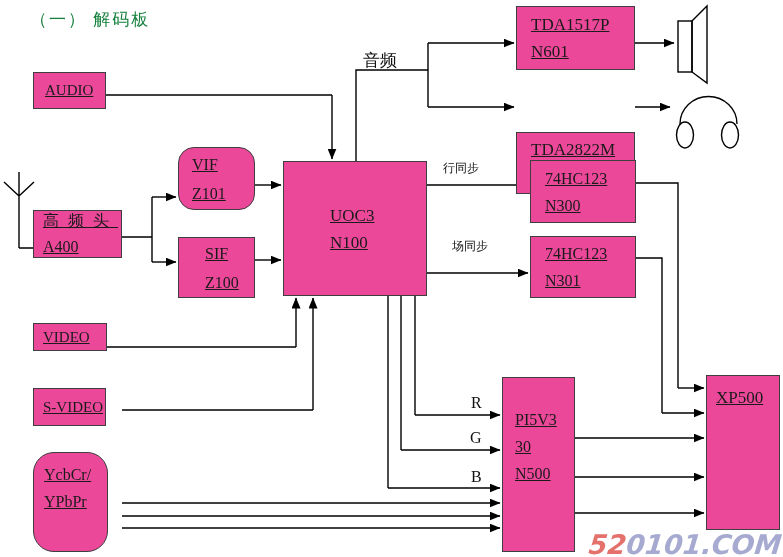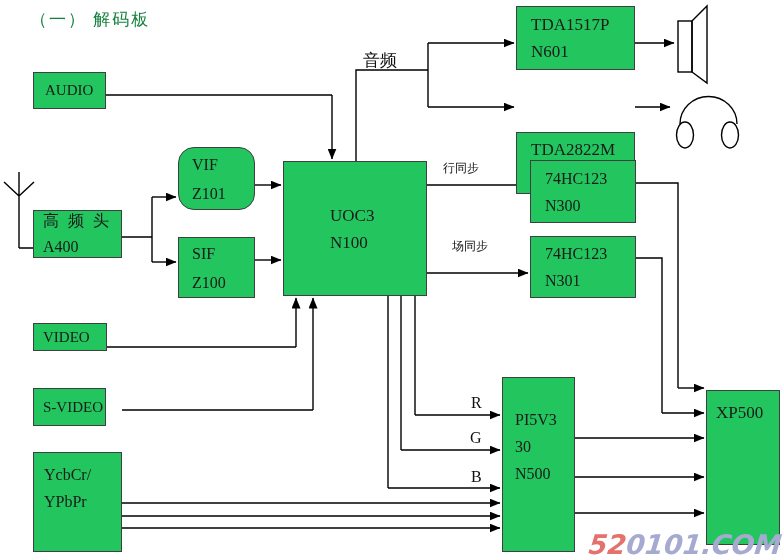--- a/index.html
+++ b/index.html
@@ -2,23 +2,23 @@
 <html><head>
 <meta charset="utf-8">
 <style>
   html,body{margin:0;padding:0;background:#fff;}
   #stage{
     position:relative;width:783px;height:557px;background:#ffffff;overflow:hidden;
     font-family:"Liberation Serif","DejaVu Serif",serif;color:#1a1a1a;
   }
   #wires{position:absolute;left:0;top:0;width:783px;height:557px;}
   .box{
-    position:absolute;box-sizing:border-box;border:1px solid #3f3f3f;background:#22c55e;
+    position:absolute;box-sizing:border-box;border:1px solid #3f3f3f;background:#ec4899;
     display:flex;flex-direction:column;justify-content:center;align-items:flex-start;
-    font-size:16px;line-height:27px;
+    font-size:16px;line-height:27px;text-decoration:underline;
   }
   .box .bl{white-space:nowrap;}
   .lbl{position:absolute;white-space:nowrap;font-size:12px;color:#111;}
   .lbl.latin{font-size:16px;}
   #title{position:absolute;left:30px;top:8px;font-size:17px;letter-spacing:2px;color:#15803d;}
   #watermark{
     position:absolute;right:1px;bottom:-3px;
     font-family:"DejaVu Sans","Liberation Sans",sans-serif;
     font-style:italic;font-weight:bold;font-size:27px;letter-spacing:0px;
     transform:skewX(-6deg);
@@ -112,39 +112,39 @@
   <div class="box" style="left:33px;top:210px;width:89px;height:48px;padding-left:9px;line-height:26px;">
     <span class="bl cjk-spread">高频头</span>
     <span class="bl">A400</span>
   </div>
 
   <div class="box" style="left:178px;top:147px;width:77px;height:63px;padding-left:13px;line-height:29px;border-radius:16px;">
     <span class="bl">VIF</span>
     <span class="bl">Z101</span>
   </div>
 
-  <div class="box" style="left:178px;top:237px;width:77px;height:61px;padding-left:13px;line-height:29px;">
+  <div class="box" style="left:178px;top:237px;width:77px;height:61px;padding-left:26px;line-height:29px;">
     <span class="bl">SIF</span>
     <span class="bl">Z100</span>
   </div>
 
   <div class="box" style="left:283px;top:161px;width:144px;height:135px;padding-left:46px;font-size:17px;">
     <span class="bl">UOC3</span>
     <span class="bl">N100</span>
   </div>
 
   <div class="box" style="left:33px;top:323px;width:74px;height:28px;padding-left:9px;font-size:15px;">
     <span class="bl">VIDEO</span>
   </div>
 
   <div class="box" style="left:33px;top:388px;width:73px;height:38px;padding-left:9px;font-size:15px;">
     <span class="bl">S-VIDEO</span>
   </div>
 
-  <div class="box" style="left:33px;top:452px;width:89px;height:100px;justify-content:flex-start;padding:8px 0 0 10px;line-height:27px;">
+  <div class="box" style="left:33px;top:452px;width:75px;height:100px;justify-content:flex-start;padding:8px 0 0 10px;line-height:27px;border-radius:21px;">
     <span class="bl">YcbCr/</span>
     <span class="bl">YPbPr</span>
   </div>
 
   <div class="box" style="left:516px;top:6px;width:119px;height:64px;padding-left:14px;font-size:17px;">
     <span class="bl">TDA1517P</span>
     <span class="bl">N601</span>
   </div>
 
   <div class="box" style="left:516px;top:84px;width:119px;height:62px;padding-left:14px;font-size:17px;margin-top:48px;">
@@ -161,21 +161,21 @@
     <span class="bl">74HC123</span>
     <span class="bl">N301</span>
   </div>
 
   <div class="box" style="left:502px;top:377px;width:73px;height:175px;justify-content:flex-start;padding:28px 0 0 12px;">
     <span class="bl">PI5V3</span>
     <span class="bl">30</span>
     <span class="bl">N500</span>
   </div>
 
-  <div class="box" style="left:706px;top:390px;width:74px;height:155px;justify-content:flex-start;padding:8px 0 0 9px;font-size:17px;">
+  <div class="box" style="left:706px;top:375px;width:74px;height:155px;justify-content:flex-start;padding:8px 0 0 9px;font-size:17px;">
     <span class="bl">XP500</span>
   </div>
 
   <span class="lbl" style="left:363px;top:49px;font-size:17px;">音频</span>
   <span class="lbl" style="left:443px;top:160px;">行同步</span>
   <span class="lbl" style="left:452px;top:238px;">场同步</span>
   <span class="lbl latin" style="left:471px;top:394px;">R</span>
   <span class="lbl latin" style="left:470px;top:429px;">G</span>
   <span class="lbl latin" style="left:471px;top:468px;">B</span>
 

